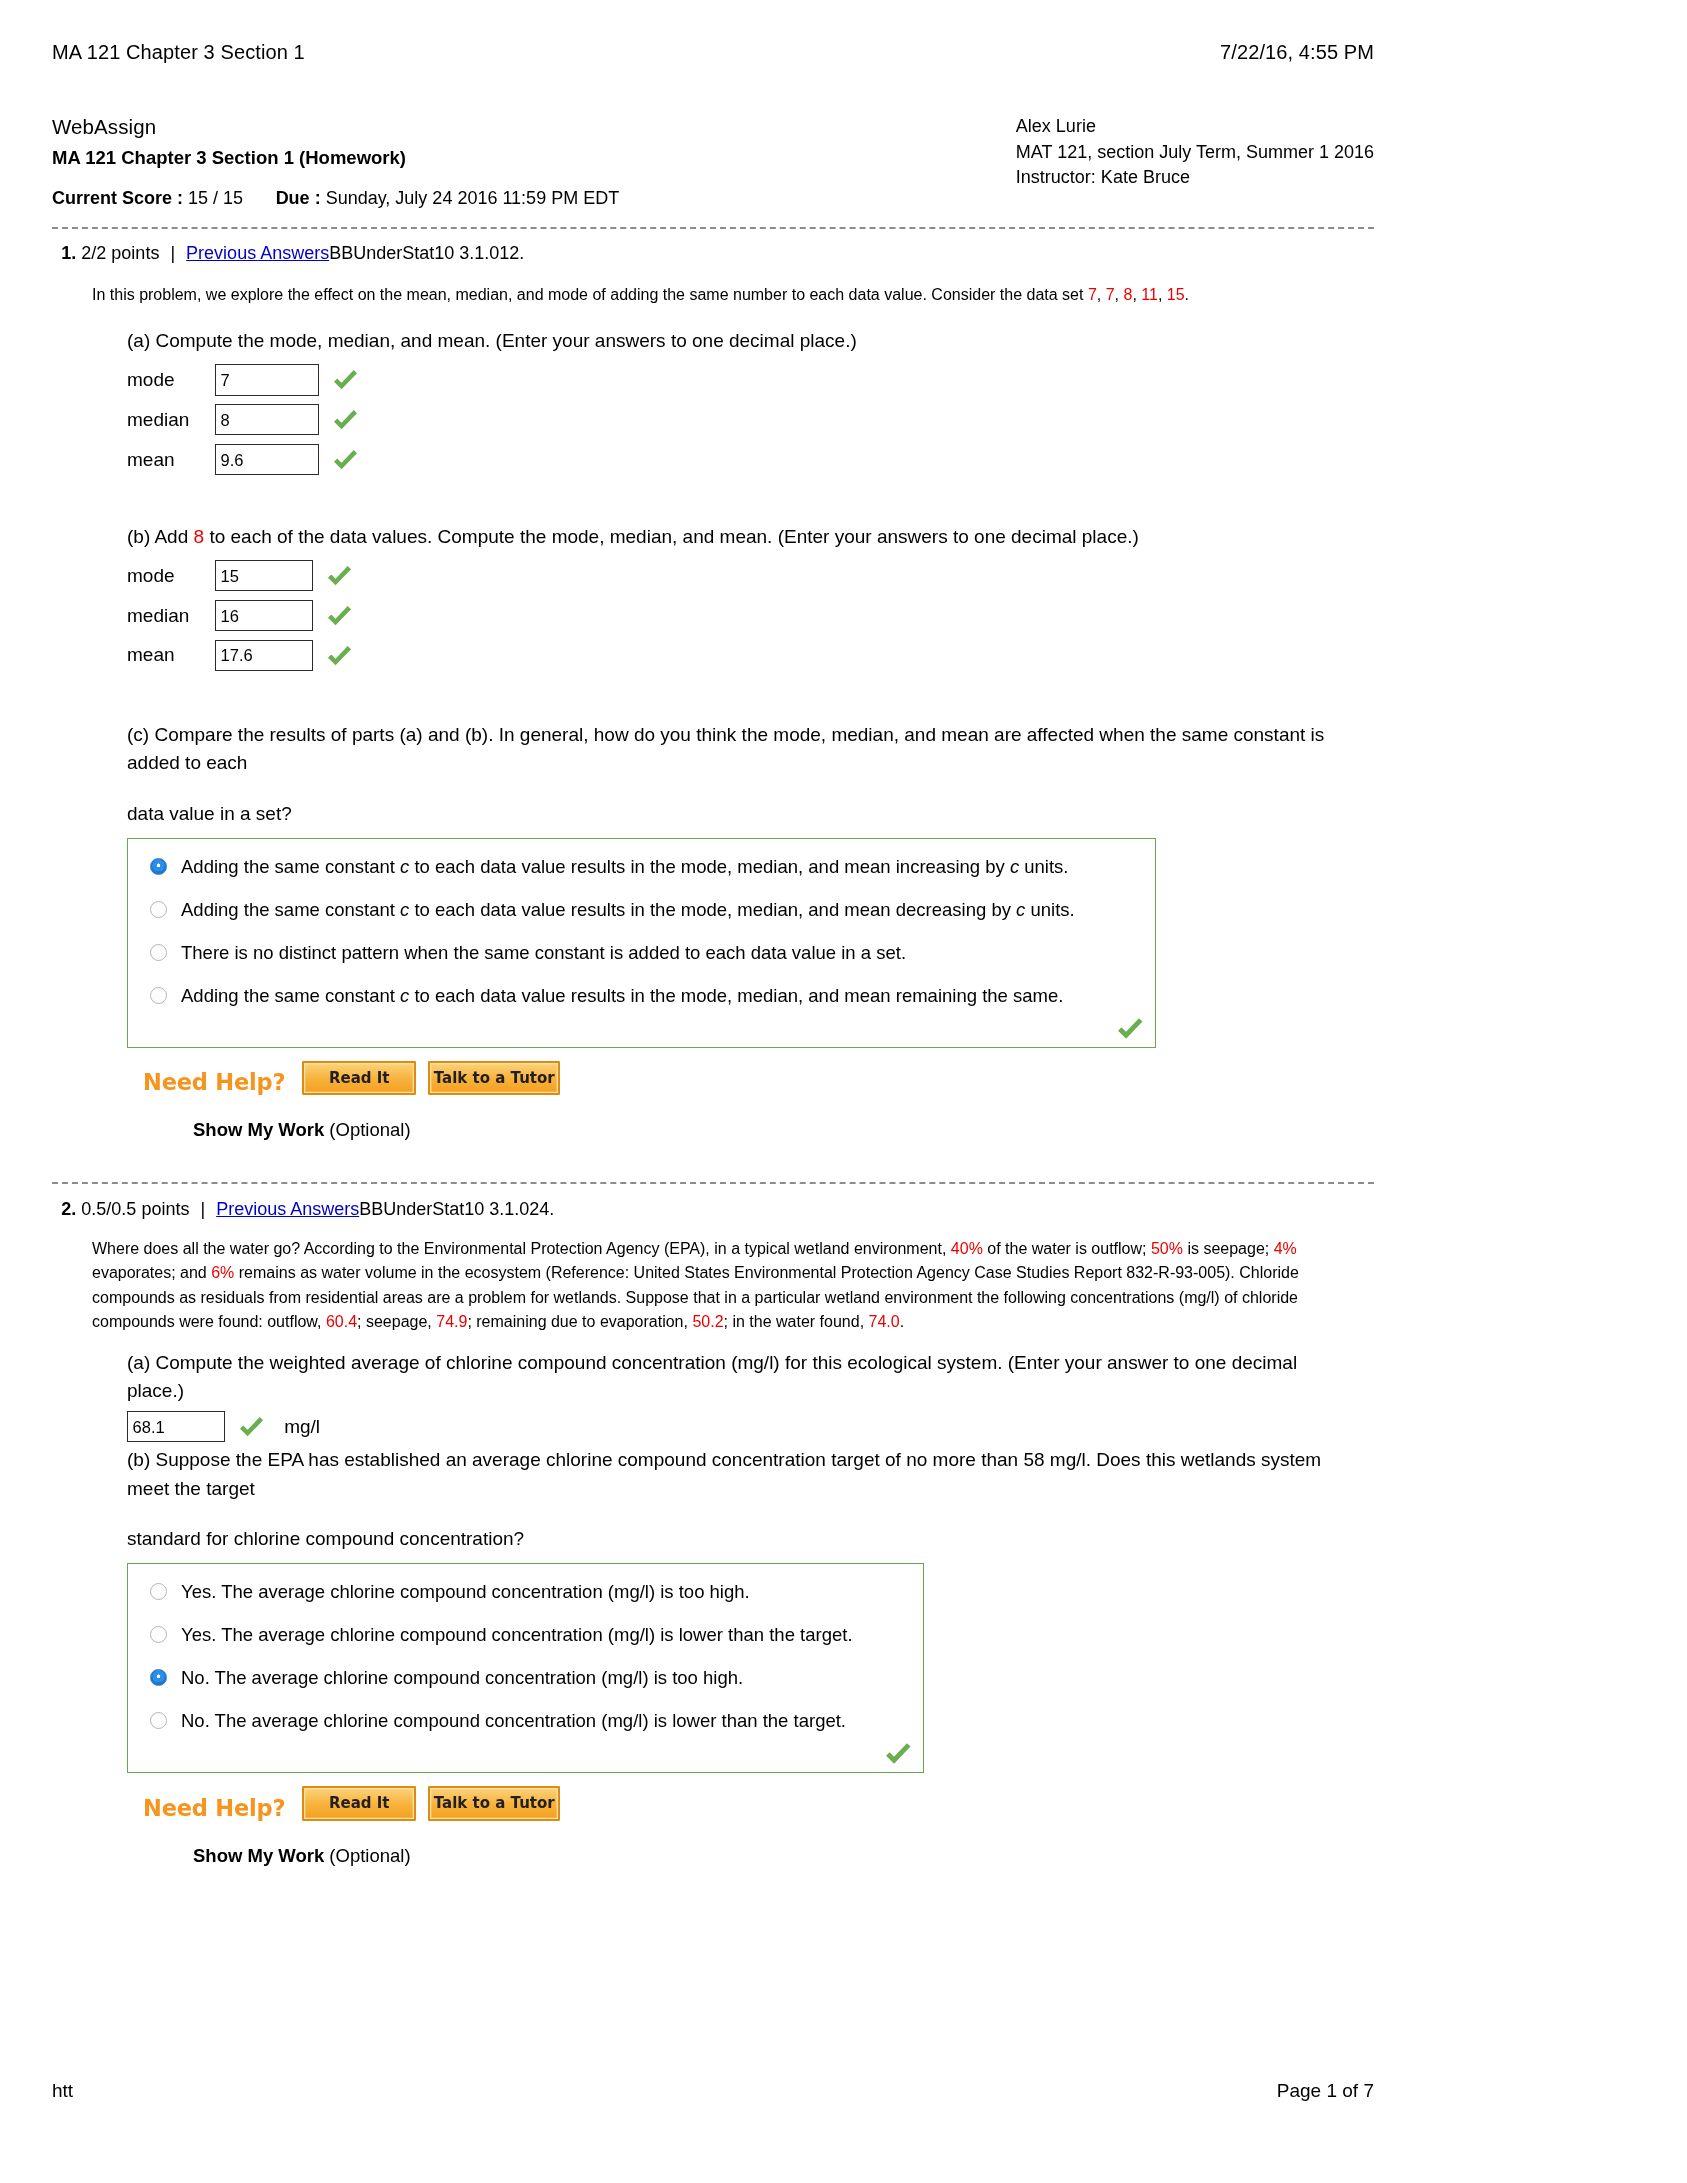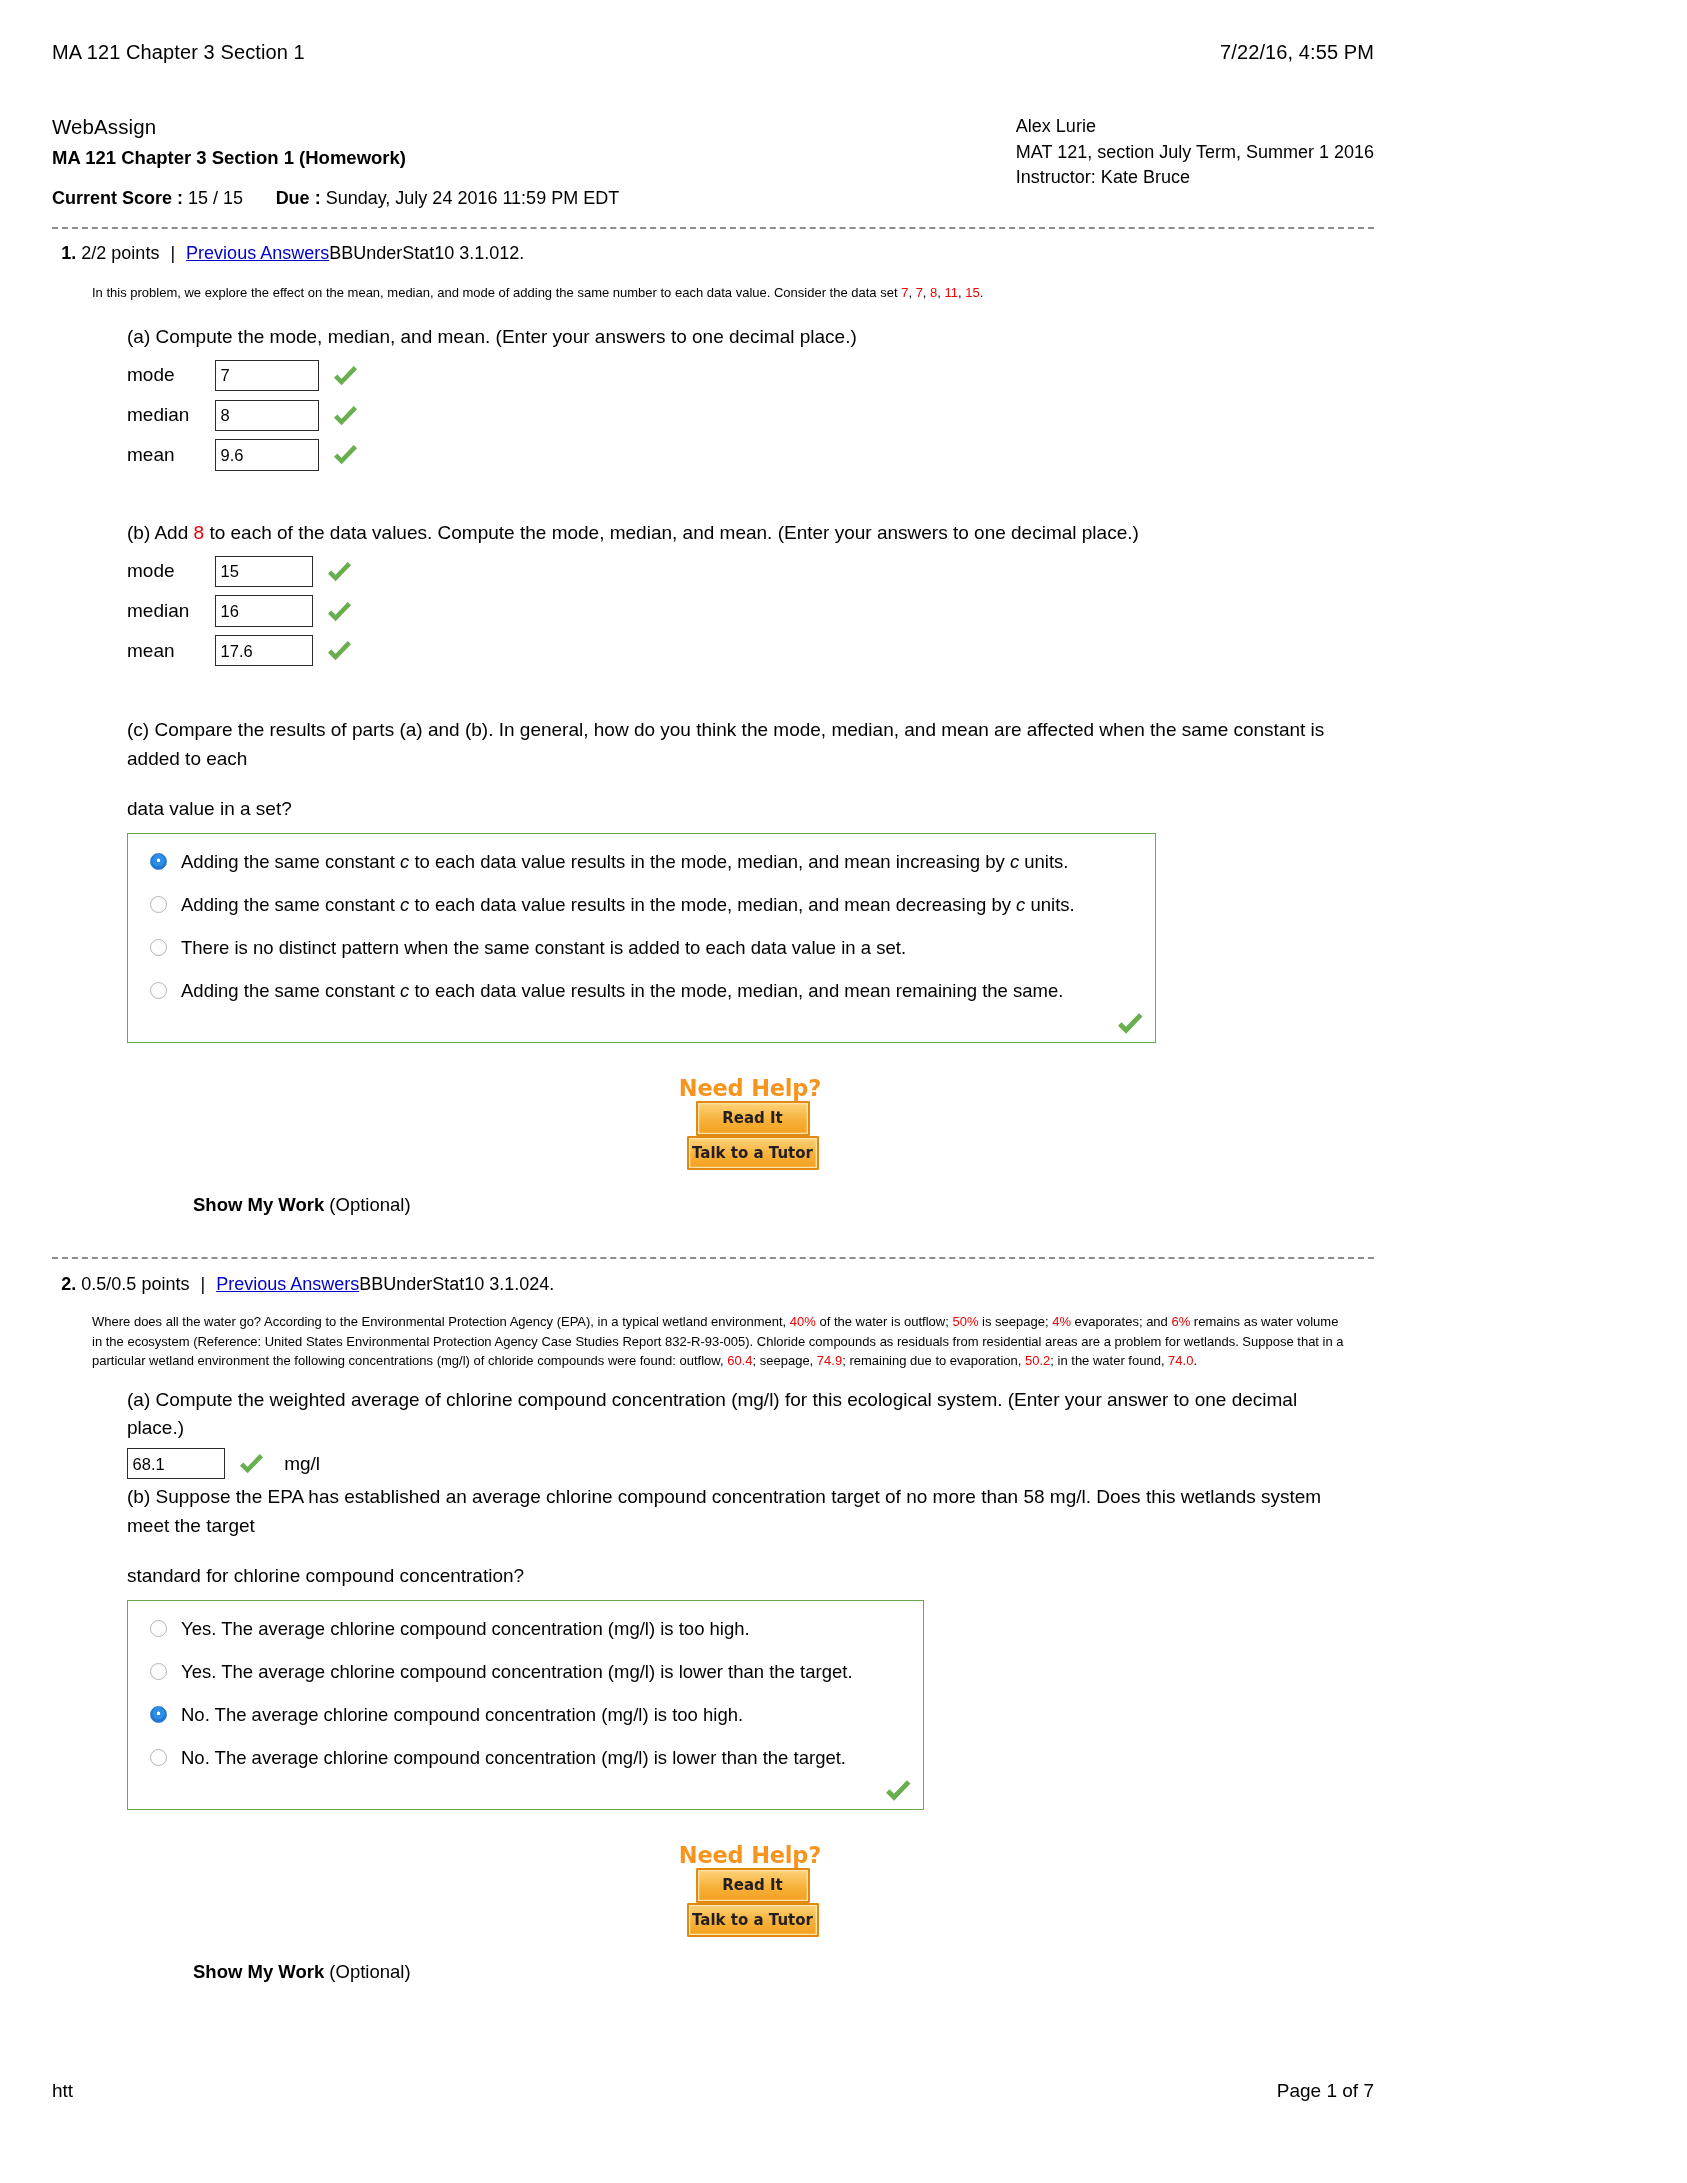--- a/index.html
+++ b/index.html
@@ -78,21 +78,21 @@
     margin-top: 14.6px;
     padding-left: 9.3px;
   }
   .qhead .num { font-weight: bold; }
   .qhead .bar { padding: 0 6px; }
   .qhead a {
     color: #0000cc;
     text-decoration: underline;
   }
   .qbody {
-    font-size: 13px;
+    font-size: 16px;
     line-height: 1.52;
     padding-left: 40px;
     padding-right: 26.5px;
     margin-top: 18.5px;
   }
   .red { color: #ee0000; }
   .part {
     font-size: 19px;
     line-height: 1.5;
     padding-left: 75px;
@@ -180,24 +180,23 @@
     position: absolute;
     right: 12px;
     bottom: 5.3px;
     width: 26.5px;
     height: 26.5px;
   }
 
   
   .needhelp {
     display: flex;
-    align-items: center;
-    margin-top: 32px;
+    align-items: flex-end;
+    margin-top: 13px;
     padding-left: 91px;
-    flex-direction: column;
   }
   .needhelp-label {
     font-family: "DejaVu Sans", sans-serif;
     font-weight: bold;
     font-size: 22.5px;
     color: #f7941e;
     letter-spacing: -0.2px;
     margin-right: 17px;
   }
   .helpbtn {

